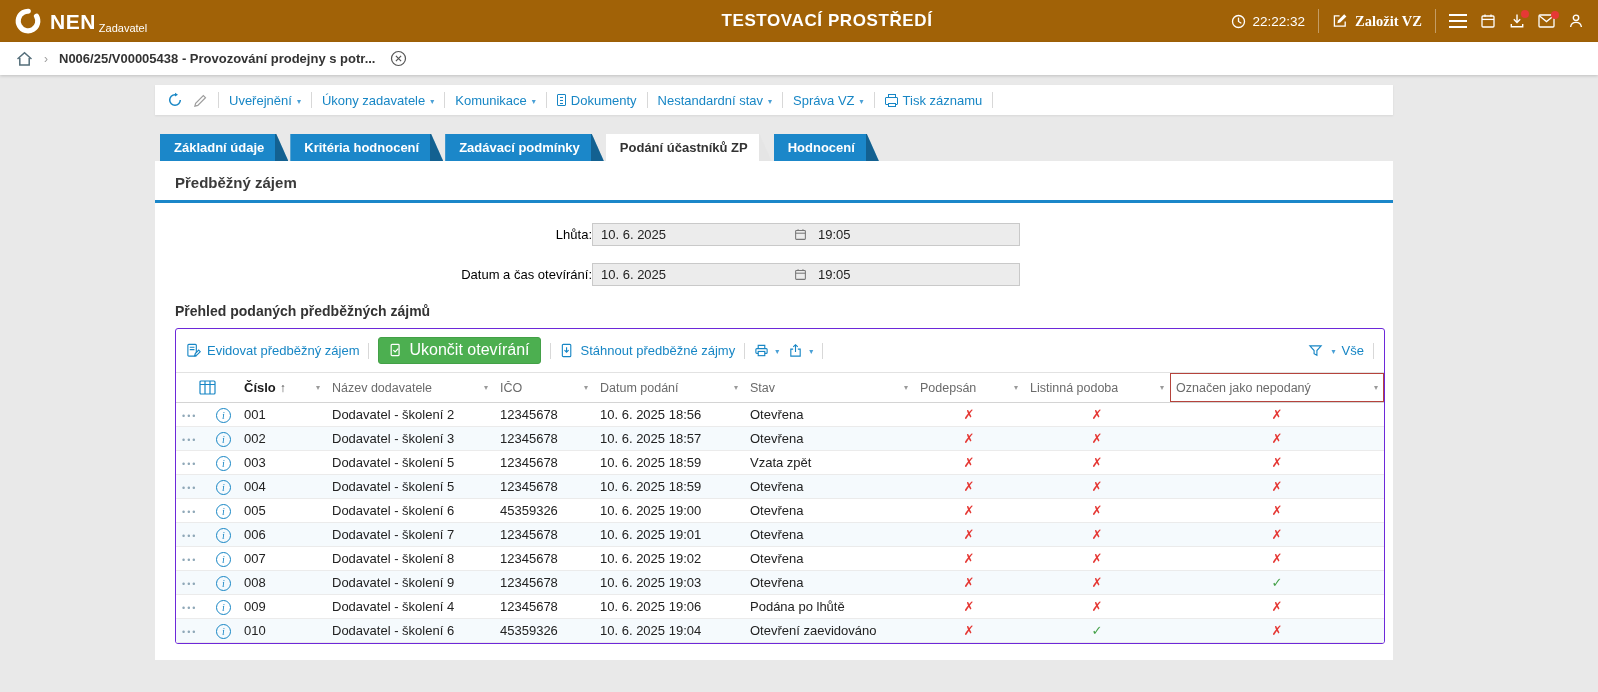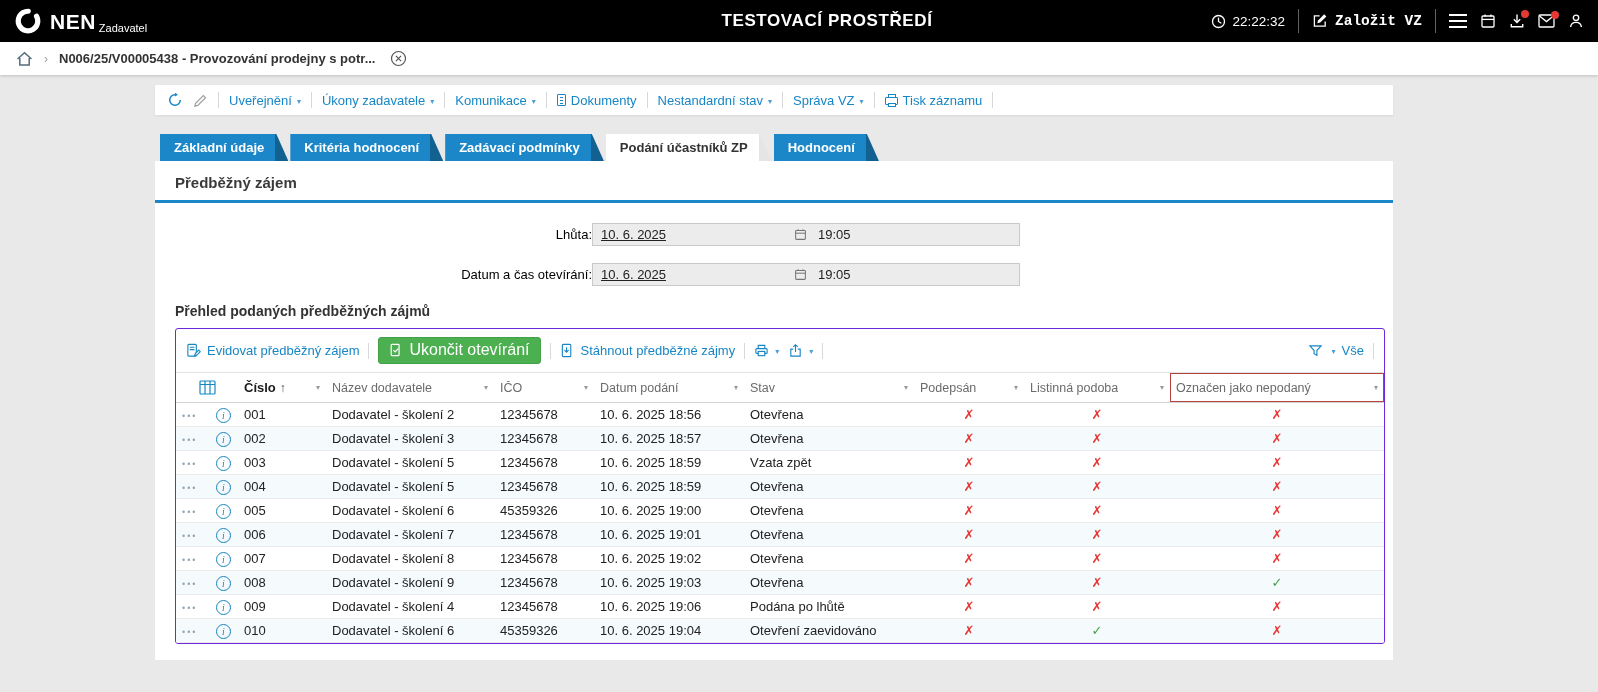--- a/index.html
+++ b/index.html
@@ -4,30 +4,30 @@
 <style>
   * { box-sizing: border-box; }
   html,body { margin:0; padding:0; }
   body {
     width:1598px; height:692px; overflow:hidden;
     background:#e9e9e9;
     font-family:"Liberation Sans","DejaVu Sans",sans-serif;
     color:#222;
   }
   
-  .topbar { height:42px; background:#000000; display:flex; align-items:center; padding:0 14px; color:#fff; position:relative; }
+  .topbar { height:42px; background:#a16207; display:flex; align-items:center; padding:0 14px; color:#fff; position:relative; }
   .brand { display:flex; align-items:center; gap:8px; cursor:pointer; }
   .brand-text { display:flex; align-items:flex-end; gap:3px; }
   .brand-name { font-size:21px; font-weight:bold; letter-spacing:.5px; line-height:1; }
   .brand-sub { font-size:11px; position:relative; top:2px; }
   .topbar-title { position:absolute; left:50%; transform:translateX(-50%); font-size:17px; font-weight:bold; letter-spacing:.6px;margin-left:28px; }
   .topbar-right { margin-left:auto; display:flex; align-items:center; gap:13px; }
   .clock { display:flex; align-items:center; gap:6px; font-size:13.5px; }
   .tb-sep { width:1px; height:24px; background:rgba(255,255,255,.38); }
-  .create-vz { display:flex; align-items:center; gap:7px; background:none; border:none; color:#fff; font-size:14.5px; font-weight:bold; font-family:Liberation Mono, monospace; cursor:pointer; padding:0; }
+  .create-vz { display:flex; align-items:center; gap:7px; background:none; border:none; color:#fff; font-size:14.5px; font-weight:bold; font-family:Liberation Serif, serif; cursor:pointer; padding:0; }
   .icon-btn { background:none; border:none; padding:0; cursor:pointer; position:relative; display:flex; color:#fff; }
   .badge-dot { position:absolute; top:-3px; right:-4px; width:8px; height:8px; background:#e53935; border-radius:50%; }
   
   .breadcrumbbar { height:33px; background:#fff; display:flex; align-items:center; gap:11px; padding:0 16px; box-shadow:0 1px 3px rgba(0,0,0,.18); position:relative; z-index:3; color:#546e7a; }
   .bc-chevron { color:#9e9e9e; font-size:12px; }
   .bc-label { font-size:13px; font-weight:bold; color:#333; }
   .bc-close { display:flex; color:#555; cursor:pointer; margin-left:4px; }
   
   .menubar-strip { width:1238px; margin:10px 0 0 155px; background:#fff; height:30px; display:flex; align-items:center; padding:0 12px; gap:10px; box-shadow:0 1px 2px rgba(0,0,0,.08); }
   .menu-link { color:#1786c5; font-size:13px; display:inline-flex; align-items:center; gap:5px; cursor:pointer; white-space:nowrap; }
@@ -44,21 +44,21 @@
   .tab::after { content:""; position:absolute; top:0; right:0; width:13px; height:100%; background:rgba(0,0,0,.28); }
   .tab.active { background:#fff; color:#333; }
   .tab.active::after { background:rgba(0,0,0,.10); }
   
   .content { width:1238px; margin-left:155px; background:#fff; padding-bottom:16px; }
   .section-head { padding:13px 20px 9px; font-size:15px; font-weight:bold; color:#3a3a3a; border-bottom:3px solid #1b87c9; }
   .form-area { padding-top:20px; }
   .form-row { display:flex; align-items:center; margin-bottom:17px; }
   .form-label { width:437px; text-align:right; padding-right:0; color:#000000; font-size:13px; }
   .form-field { width:428px; height:23px; background:#ececec; border:1px solid #c9c9c9; display:flex; align-items:center; cursor:pointer; }
-  .ff-date { width:198px; padding-left:8px; font-size:13px; color:#222;text-decoration:underline; }
+  .ff-date { width:198px; padding-left:8px; font-size:13px; color:#222; }
   .ff-cal { display:flex; color:#777; margin:0 3px; }
   .ff-time { padding-left:8px; font-size:13px; color:#222; }
   .table-title { margin:8px 0 9px; padding-left:20px; font-size:14px; font-weight:bold; color:#333; }
   
   .panel { margin:0 8px 0 20px; border:1px solid #6d28d9; border-radius:3px; background:#fff; overflow:hidden; }
   .panel-toolbar { display:flex; align-items:center; gap:9px; padding:8px 10px; }
   .pt-link { color:#1786c5; font-size:13px; display:inline-flex; align-items:center; gap:6px; cursor:pointer; white-space:nowrap; background:none; border:none; font-family:inherit; padding:0; }
   .btn-green { background:#4caf50; border:1px solid #43a047; color:#fff; border-radius:3px; font-size:16px; font-family:inherit; display:inline-flex; align-items:center; gap:6px; padding:3px 10px 4px; cursor:pointer; }
   .pt-spacer { flex:1; }
   .grid { width:100%; border-collapse:collapse; table-layout:fixed; }

